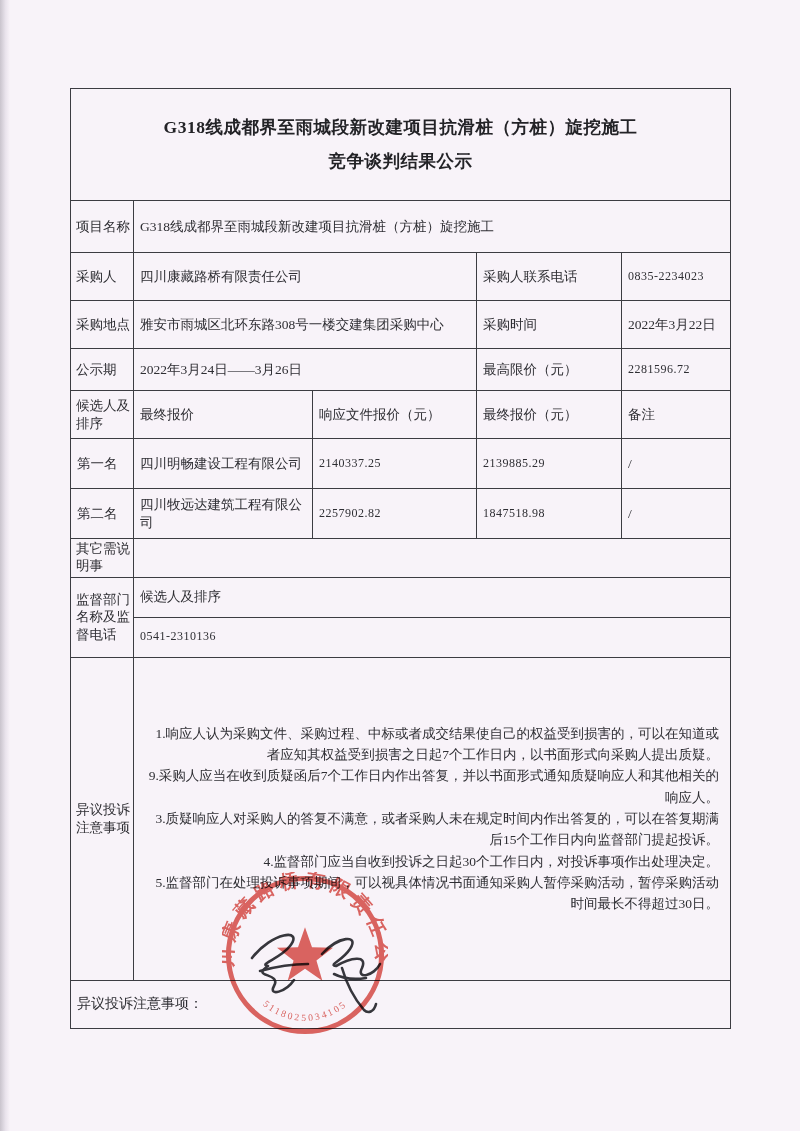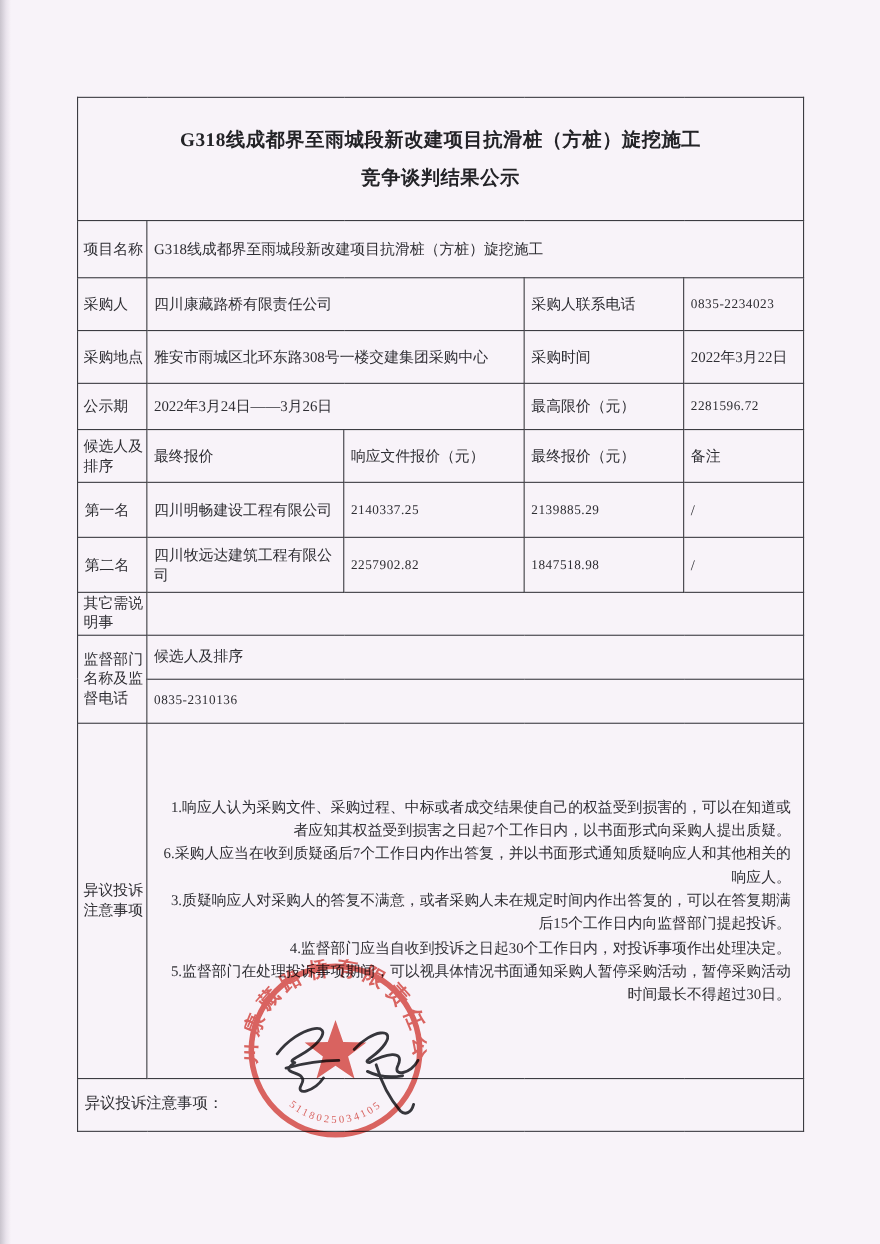--- a/index.html
+++ b/index.html
@@ -118,27 +118,27 @@
     </tr>
     <tr class="r-other">
       <td class="lbl tight">其它需说明事</td>
       <td colspan="4"></td>
     </tr>
     <tr class="r-sup">
       <td class="lbl c" rowspan="2">监督部门名称及监督电话</td>
       <td colspan="4" class="c">候选人及排序</td>
     </tr>
     <tr class="r-sup">
-      <td colspan="4" class="c num">0835-2310136</td>
+      <td colspan="4" class="c num">0541-2310136</td>
     </tr>
     <tr class="r-obj">
       <td class="lbl">异议投诉注意事项</td>
       <td colspan="4" class="obj-content">
         <div>1.响应人认为采购文件、采购过程、中标或者成交结果使自己的权益受到损害的，可以在知道或者应知其权益受到损害之日起7个工作日内，以书面形式向采购人提出质疑。</div>
-        <div>6.采购人应当在收到质疑函后7个工作日内作出答复，并以书面形式通知质疑响应人和其他相关的响应人。</div>
+        <div>9.采购人应当在收到质疑函后7个工作日内作出答复，并以书面形式通知质疑响应人和其他相关的响应人。</div>
         <div>3.质疑响应人对采购人的答复不满意，或者采购人未在规定时间内作出答复的，可以在答复期满后15个工作日内向监督部门提起投诉。</div>
         <div>4.监督部门应当自收到投诉之日起30个工作日内，对投诉事项作出处理决定。</div>
         <div>5.监督部门在处理投诉事项期间，可以视具体情况书面通知采购人暂停采购活动，暂停采购活动时间最长不得超过30日。</div>
       </td>
     </tr>
     <tr class="r-sign">
       <td colspan="5">异议投诉注意事项：</td>
     </tr>
   </tbody>
 </table>

